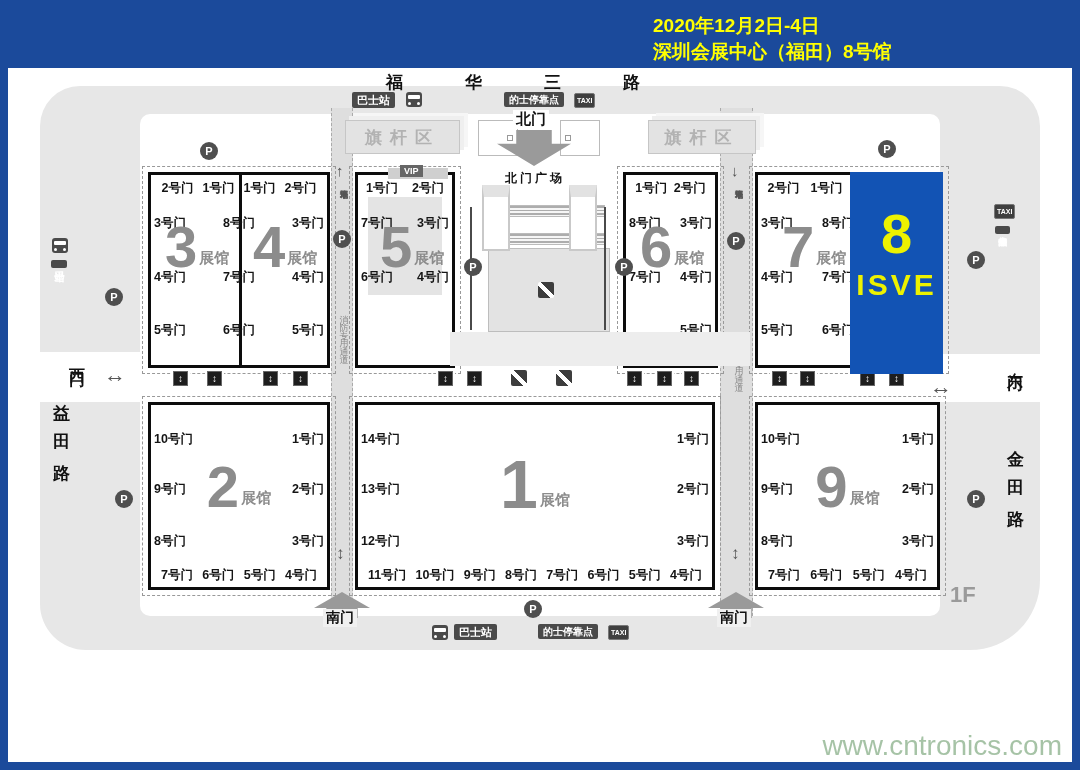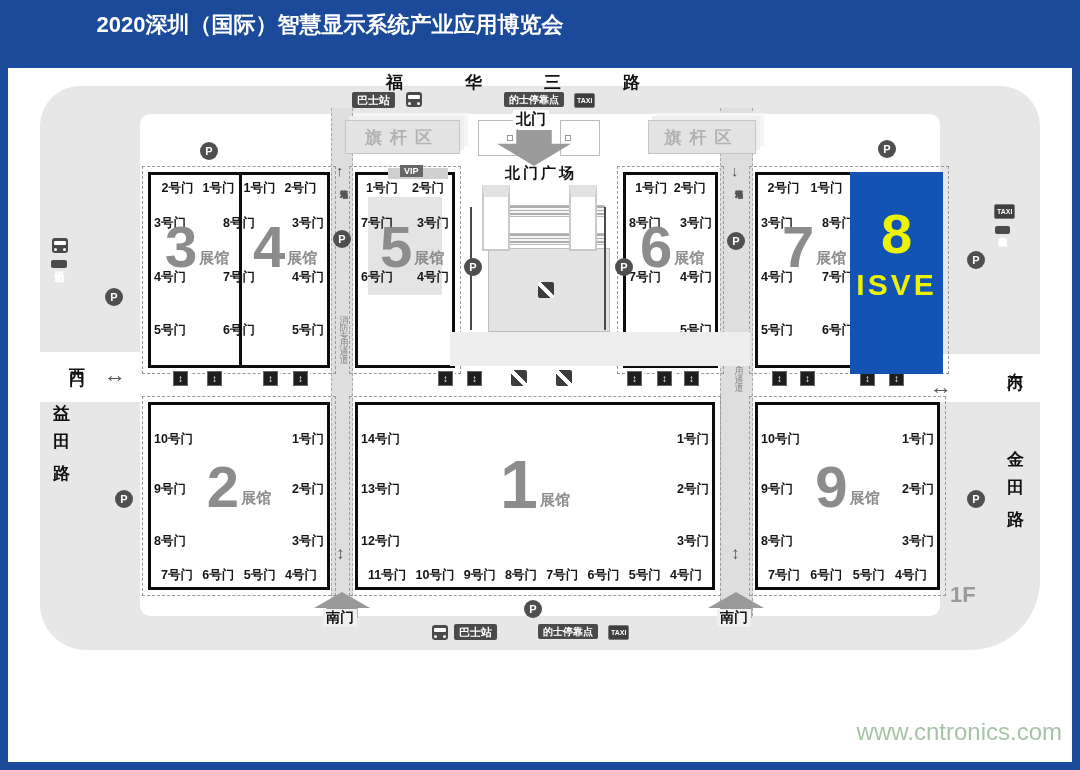--- a/index.html
+++ b/index.html
@@ -65,34 +65,35 @@
     clip-path:polygon(50% 0,100% 62%,78% 62%,78% 100%,22% 100%,22% 62%,0 62%);}
   .tower{position:absolute;width:28px;height:66px;background:#fff;border:2px solid #c9c9c9;border-top:12px solid #e2e2e2;z-index:3;}
   .bridge{position:absolute;width:123px;height:12px;z-index:2;border:1px solid #bbb;
     background:repeating-linear-gradient(to bottom,#adadad 0 1.5px,#f6f6f6 1.5px 3.5px);}
   .plaza-main{position:absolute;background:#e3e3e3;border:1px solid #bdbdbd;z-index:2;}
   .plaza-base{position:absolute;background:#ededed;z-index:1;}
   .vline{position:absolute;width:2px;background:#4a4a4a;z-index:3;}
   .nbox{position:absolute;width:40px;height:36px;background:#fff;border:1px solid #bbb;z-index:4;}
   .nbox .sq{position:absolute;width:6px;height:6px;border:1px solid #999;top:14px;}
   .floor-label{position:absolute;color:#9a9a9a;font-size:22px;font-weight:700;z-index:6;}
-  .watermark{position:absolute;right:10px;bottom:16px;font-size:24px;color:rgba(150,185,150,0.85);z-index:9;}
+  .watermark{position:absolute;right:10px;bottom:0px;font-size:28px;color:rgba(150,185,150,0.85);z-index:9;}
   .hall5-inner{position:absolute;left:10px;top:22px;right:10px;height:98px;background:#e4e4e4;}
   .vip{position:absolute;background:#666;color:#fff;font-size:9px;font-weight:700;padding:1px 4px;z-index:4;}
   .vip-wing{position:absolute;background:#cfcfcf;z-index:3;}
 </style>
 </head>
 <body>
 
 <div class="stage">
 
   <div class="hdr-title">
-    <div>2020深圳（国际）智慧显示系统产业应用博览会</div>
   </div>
   <div class="hdr-date">
+    <div>2020年12月2日-4日</div>
+    <div>深圳会展中心（福田）8号馆</div>
   </div>
 
   <div class="map-area">
 
     <div class="road-ring"></div>
     <div class="inner-white"></div>
     <div class="gap" style="left:28px;top:284px;width:108px;height:50px;"></div>
     <div class="gap" style="left:928px;top:286px;width:106px;height:48px;"></div>
 
     <div class="strip" style="left:323px;width:22px;"></div>
@@ -121,21 +122,21 @@
     <div class="esc" style="left:530px;top:214px;"></div>
 
     <div class="nbox" style="left:470px;top:52px;">
         <span class="sq" style="right:4px;"></span>
       </div>
     <div class="nbox" style="left:552px;top:52px;">
         <span class="sq" style="left:4px;"></span>
       </div>
     <span class="gate-name" style="left:505px;top:42px;">北门</span>
     <div class="north-arrow" style="left:489px;top:62px;"></div>
-    <span class="street-h" style="left:497px;top:96px;font-size:15px;letter-spacing:3px;">北门广场</span>
+    <span class="street-h" style="left:497px;top:102px;font-size:12px;letter-spacing:3px;">北门广场</span>
 
     <div class="flag-box" style="left:337px;top:52px;width:115px;">旗杆区</div>
     <div class="flag-box" style="left:640px;top:52px;width:108px;">旗杆区</div>
 
     <div class="hall-block" style="left:140px;top:104px;width:182px;height:196px;">
       <div class="divider" style="left:88px;"></div>
       <div class="row-top">
         <span class="g">2号门</span>
         <span class="g">1号门</span>
         <span class="g">1号门</span>

